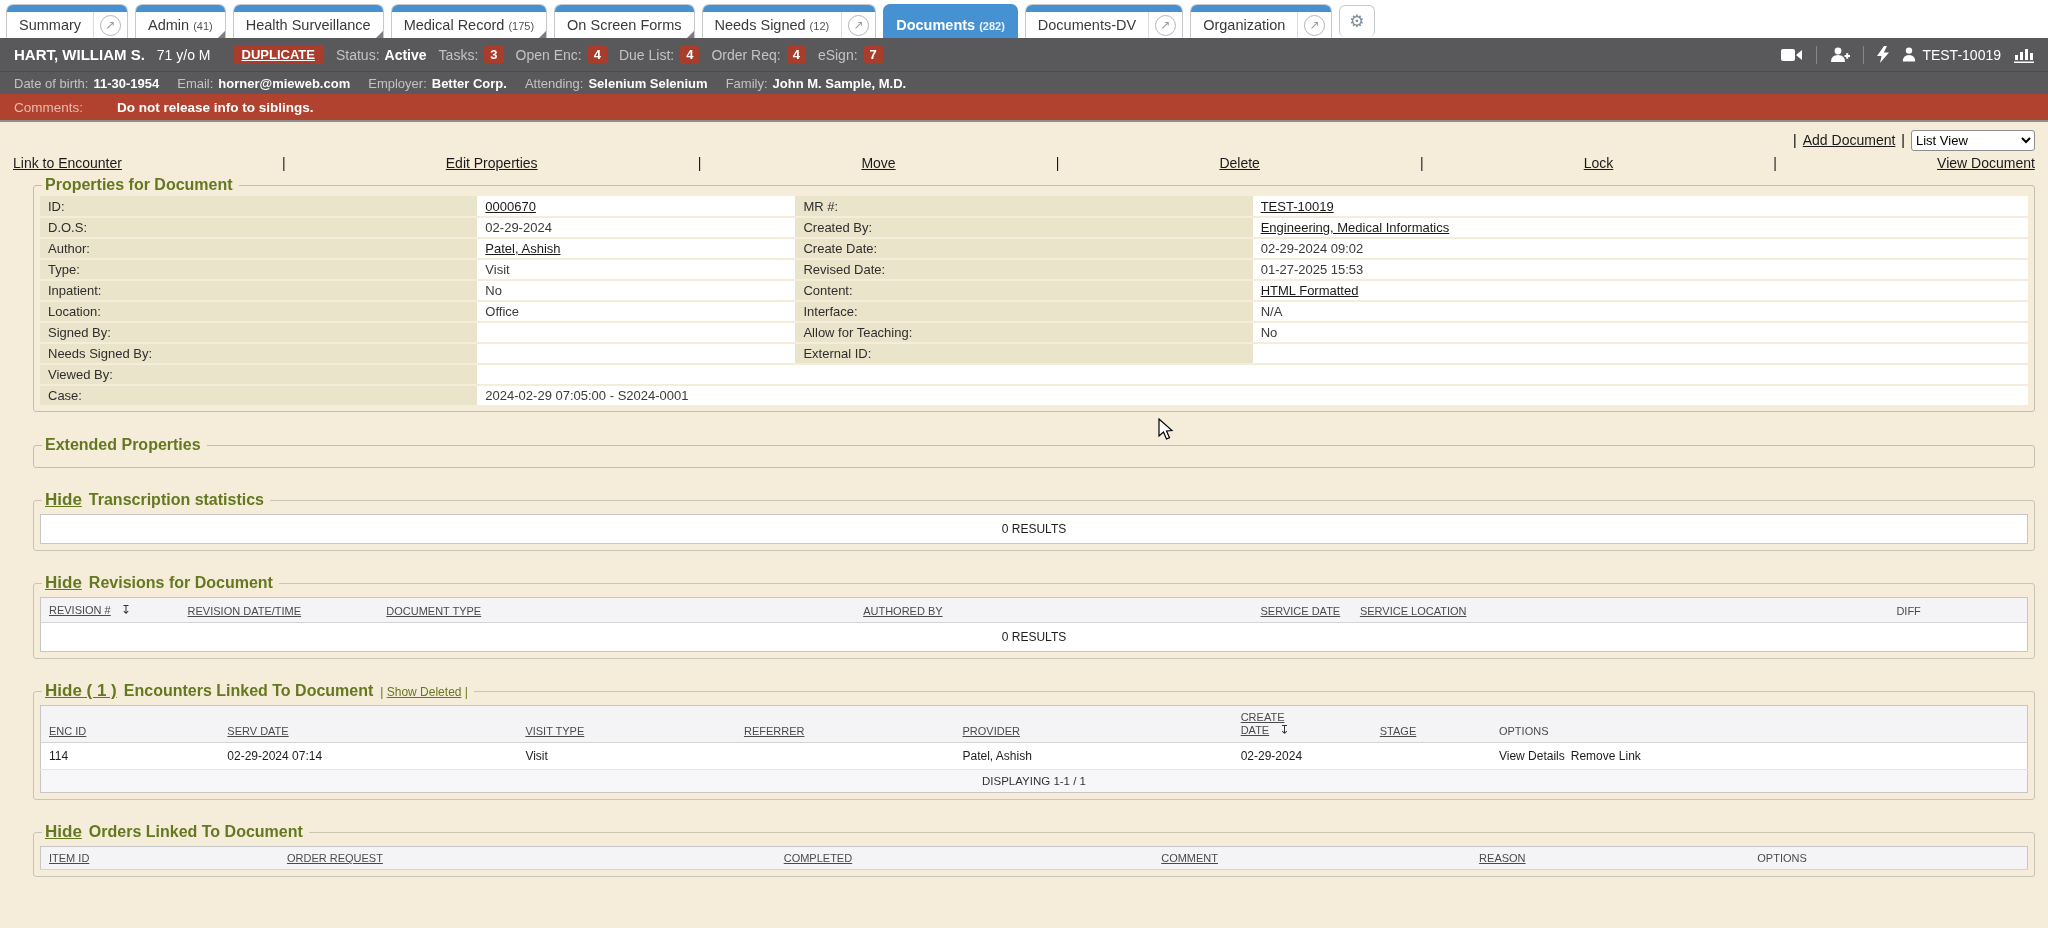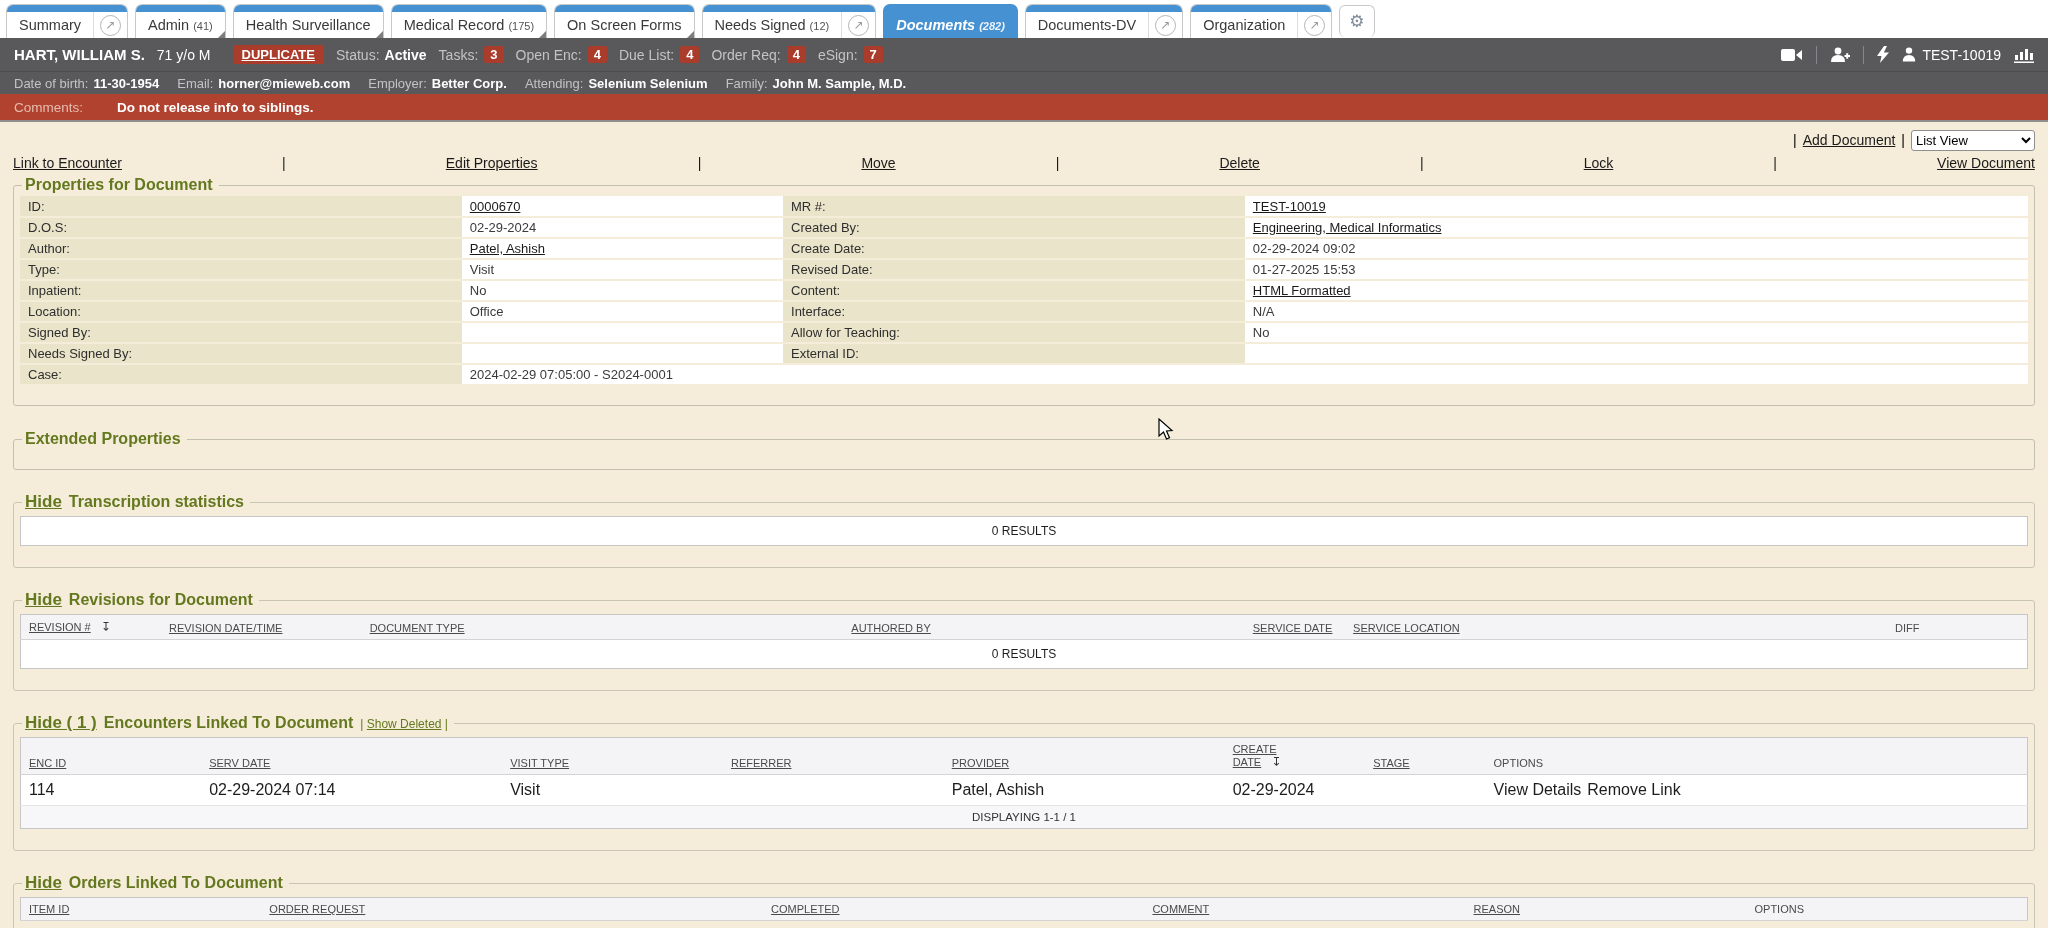--- a/index.html
+++ b/index.html
@@ -7,21 +7,21 @@
   body { font-family:"Liberation Sans","DejaVu Sans",sans-serif; background:#f5edda; position:relative; }
 
   
   .tabbar { background:#ffffff; height:38px; display:flex; align-items:flex-end; padding:4px 6px 0 6px; gap:7px; }
   .tab { position:relative; display:flex; align-items:stretch; background:#fff; border:1px solid #c9c9c9; border-bottom:none;
          border-radius:7px 7px 0 0; overflow:hidden; height:34px; cursor:pointer; }
   .tab::before { content:""; position:absolute; top:0; left:0; right:0; height:7px; background:#4691d1; }
   .tab .tab-label { display:flex; align-items:center; gap:4px; padding:7px 12px 0 12px; font-size:14.5px; color:#3a3a3a; white-space:nowrap; }
   .tab .tab-count { font-size:11px; color:#555; padding-top:2px; }
   .tab.active { background:#4691d1; border-color:#4691d1; }
-  .tab.active .tab-label { color:#fff; font-weight:bold;font-style:italic; }
+  .tab.active .tab-label { color:#fff; font-weight:bold; }
   .tab.active .tab-count { color:#eaf2fb; font-weight:bold; }
   .tab .popout { display:flex; align-items:center; justify-content:center; width:34px; border-left:1px solid #ddd; margin-top:7px; }
   .tab .popout .circ { width:21px; height:21px; border:1px solid #b5b5b5; border-radius:50%; color:#9a9a9a;
         font-size:12px; display:flex; align-items:center; justify-content:center; }
   .tab .fold { position:absolute; bottom:0; right:0; width:0; height:0; border-left:7px solid transparent; border-bottom:7px solid #7d7d7d; }
   .tab.gear { border-radius:6px; height:32px; margin-bottom:1px; }
   .tab.gear::before { display:none; }
   .tab.gear .tab-label { padding:0 9px; color:#7e8c9a; font-size:17px; }
 
   
@@ -54,41 +54,41 @@
   .comments .k { color:#e6bcaf; }
   .comments .v { color:#fff; font-weight:bold; }
 
   
   .content { padding:6px 13px 0 13px; }
   .toolbar-top { display:flex; justify-content:flex-end; align-items:center; gap:6px; font-size:14px; height:24px; }
   .toolbar-top a, .actions a { color:#1a1a1a; text-decoration:underline; cursor:pointer; }
   .toolbar-top select { width:124px; height:21px; font-size:13px; font-family:inherit; border:1px solid #8f8f8f; border-radius:3px; background:#fff; }
   .actions { display:flex; justify-content:space-between; align-items:center; gap:6px; font-size:14px; height:22px; color:#1a1a1a; }
 
-  fieldset { border:1px solid #c3bfae; border-radius:3px; padding:2px 6px 19px 6px; }
+  fieldset { border:1px solid #c3bfae; border-radius:3px; padding:2px 6px 4px 6px;margin-left:20px; }
   legend { color:#64781f; font-weight:bold; font-size:16px; padding:0 6px 0 3px; margin-left:2px; display:flex; align-items:baseline; gap:7px; white-space:nowrap; }
   legend .hide-link { font-size:17px; font-weight:bold; color:#64781f; text-decoration:underline; cursor:pointer; }
   legend .sub-link { font-size:12px; font-weight:normal; color:#64781f; }
   legend .sub-link a { color:#64781f; text-decoration:underline; cursor:pointer; }
 
   .props-fieldset { margin-top:2px; }
   table.props { width:100%; border-collapse:collapse; table-layout:fixed; }
   table.props td { height:21px; font-size:13px; padding:1px 8px; border-bottom:2px solid #f5edda; }
   table.props td.lbl { background:#e9e4ca; color:#2e2e2e; }
   table.props td.val { background:#fff; color:#3a3a3a; }
   table.props a { color:#1a1a1a; text-decoration:underline; cursor:pointer; }
 
   .ext-fieldset { margin-top:24px; height:32px; }
   .sec-fieldset { margin-top:22px; border-color:#c9c5b4; }
 
   table.grid { width:100%; border-collapse:collapse; border:1px solid #c6c6c6; background:#fff; margin:2px 0 2px 0; }
   table.grid th { background:#f4f4f7; font-size:11px; font-weight:normal; color:#4a4a4a; text-align:left;
                   padding:5px 8px; border-bottom:1px solid #d4d4d4; vertical-align:bottom; white-space:nowrap; }
   table.grid th a { color:#4a4a4a; text-decoration:underline; cursor:pointer; }
-  table.grid td { font-size:16px; color:#1d1d1d; padding:6px 8px; }
+  table.grid td { font-size:12px; color:#1d1d1d; padding:6px 8px; }
   table.grid .empty-row td { text-align:center; font-size:12px; padding:7px; }
   table.grid .foot-row td { background:#f7f7f9; border-top:1px solid #ddd; text-align:center; font-size:11.5px; color:#333; padding:5px; }
   table.grid .data-row td { border-bottom:1px solid #e4e4e4; }
   .sort-glyph { font-size:12px; color:#333; text-decoration:none; display:inline-block; margin-left:10px; }
   .opt-links a { color:#1d1d1d; text-decoration:none; cursor:pointer; margin-right:6px; }
 
   
   .cursor { position:absolute; left:1158px; top:418px; z-index:99; pointer-events:none; }
 </style>
 </head>
@@ -335,20 +335,24 @@
         <td class="lbl">Signed By:</td>
         <td class="val"></td>
         <td class="lbl">Allow for Teaching:</td>
         <td class="val">No</td>
       </tr>
       <tr>
         <td class="lbl">Needs Signed By:</td>
         <td class="val"></td>
         <td class="lbl">External ID:</td>
         <td class="val"></td>
+      </tr>
+      <tr>
+        <td class="lbl">Viewed By:</td>
+        <td class="val" colspan="3"></td>
       </tr>
       <tr>
         <td class="lbl">Case:</td>
         <td class="val" colspan="3">2024-02-29 07:05:00 - S2024-0001</td>
       </tr>
     </tbody>
       </table>
   </fieldset>
 
   <fieldset class="ext-fieldset">

